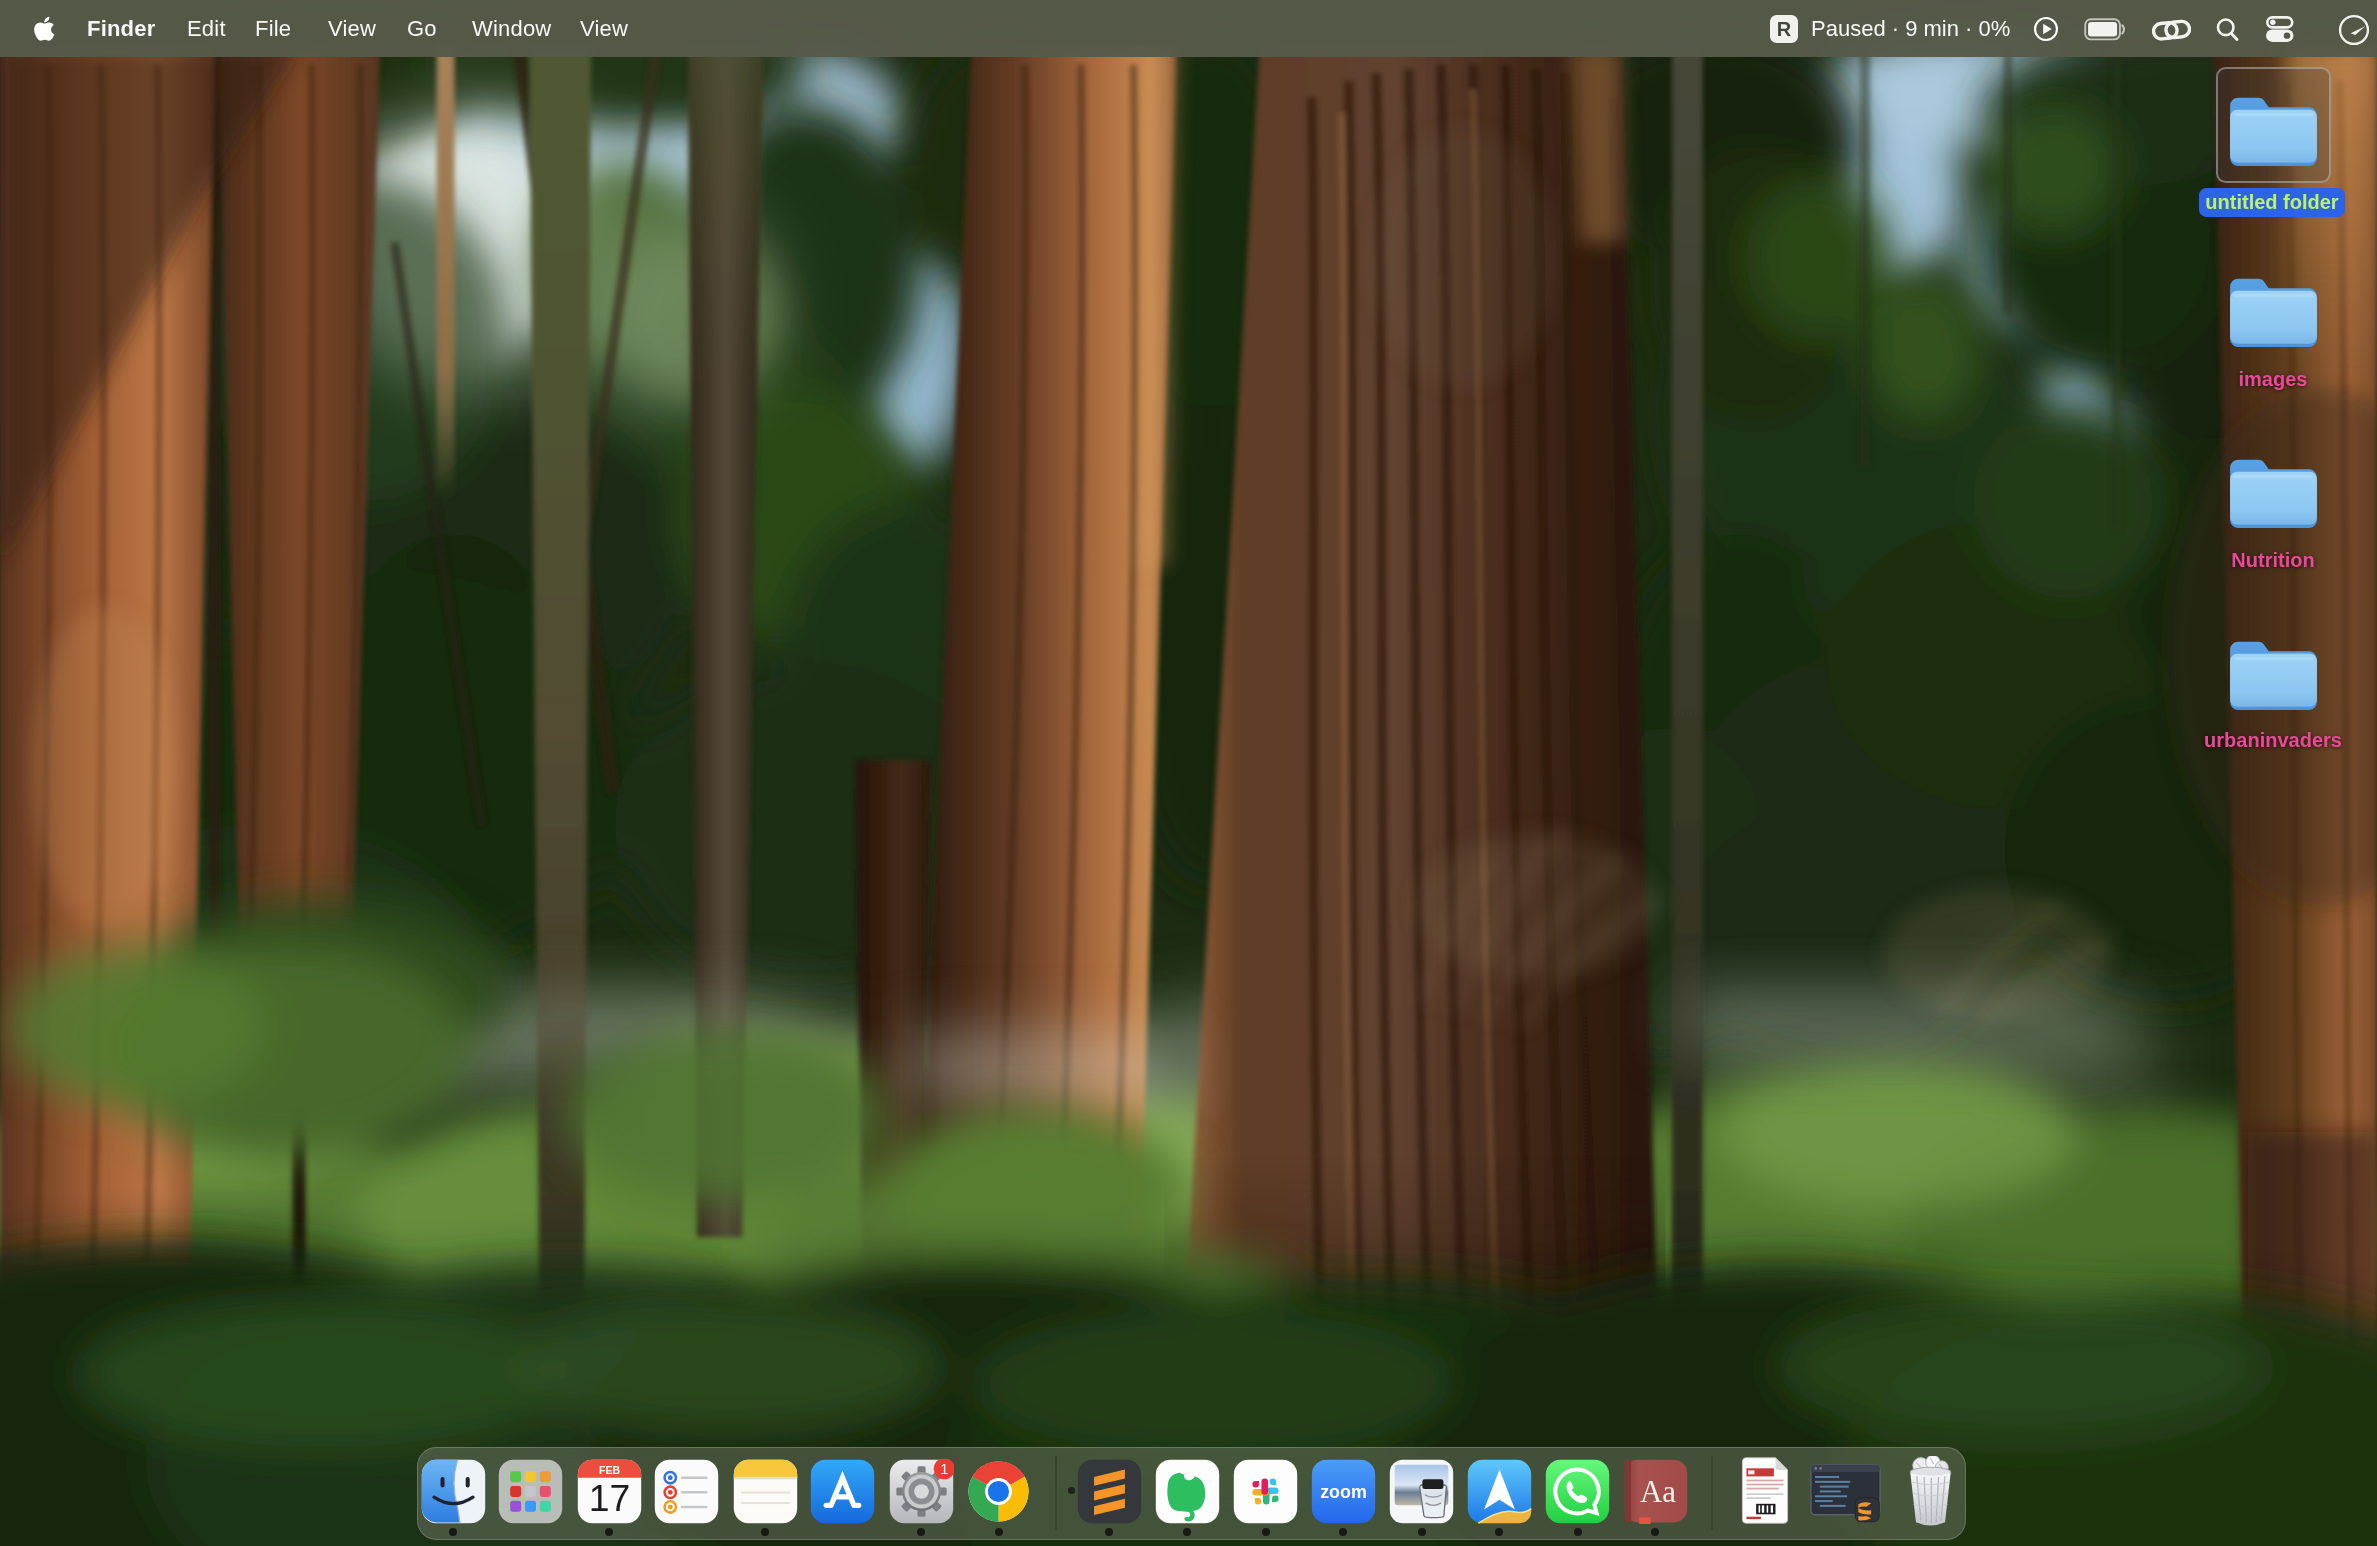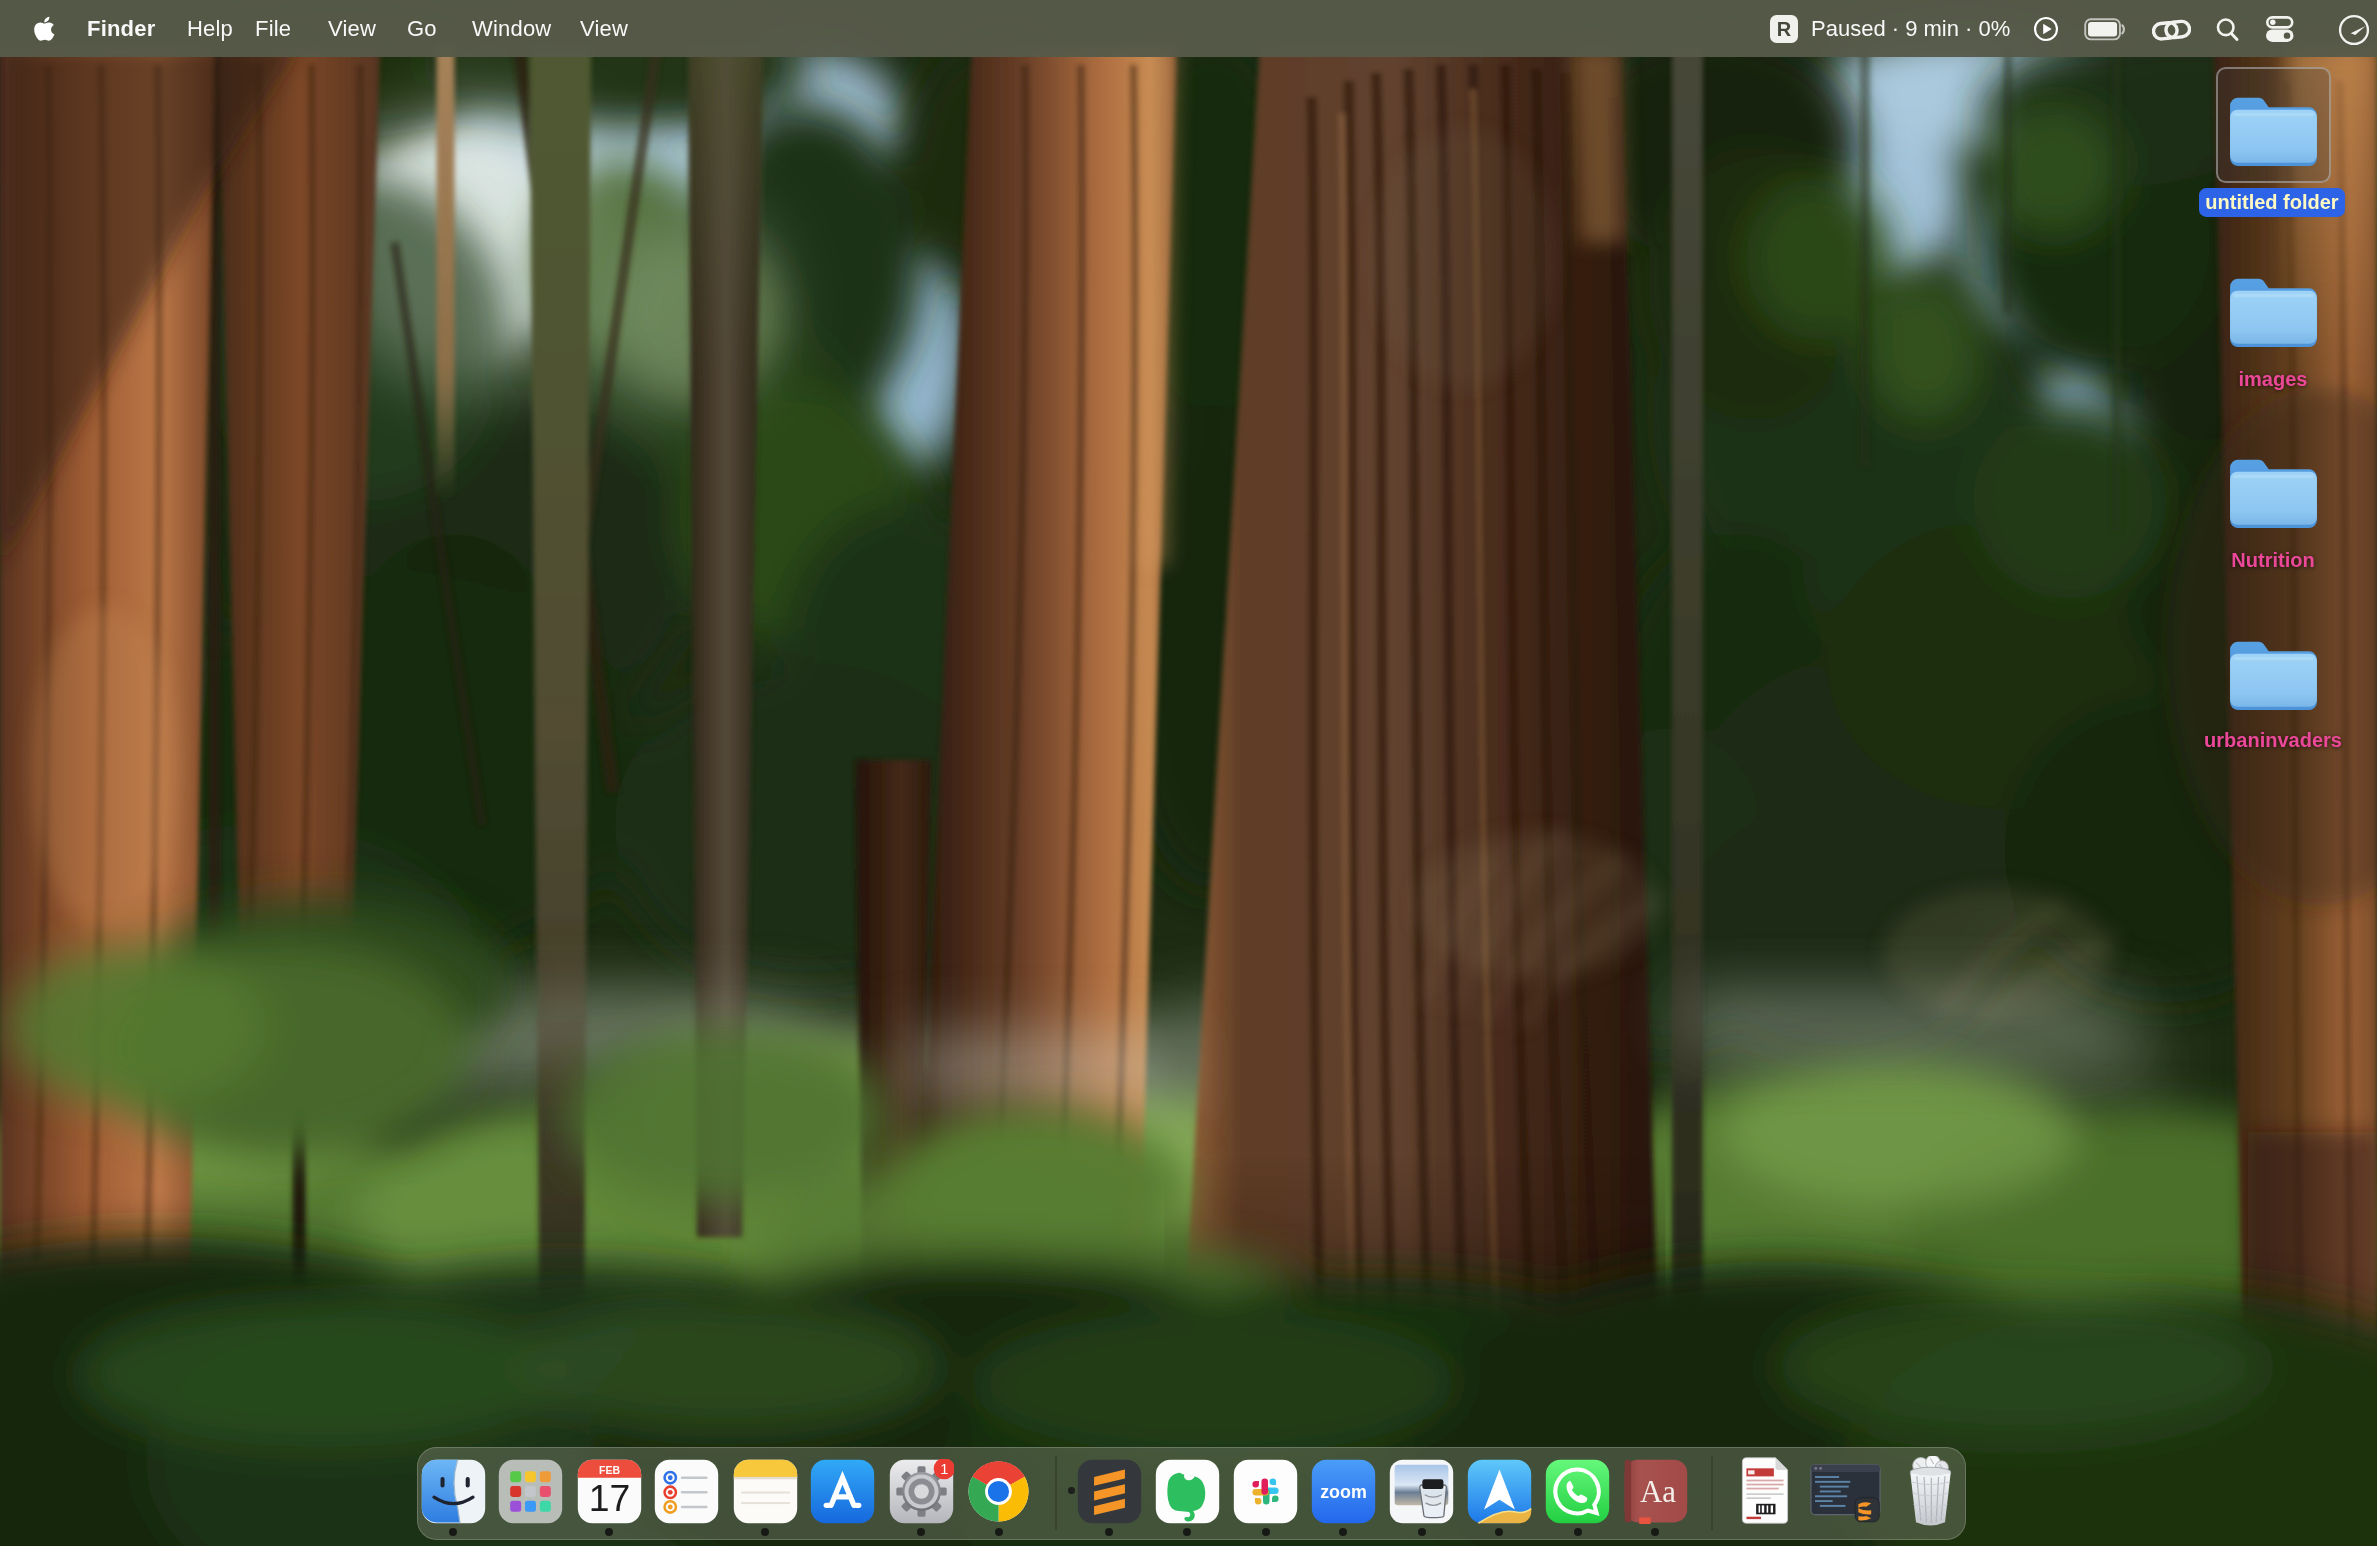--- a/index.html
+++ b/index.html
@@ -7,21 +7,21 @@
 #menubar{position:absolute;left:0;top:0;width:2377px;height:57px;background:rgba(87,90,73,0.97);color:#fff;}
 .mi{position:absolute;top:0;height:57px;line-height:57px;font-size:22px;letter-spacing:0.2px;color:rgba(255,255,255,0.96);}
 .mi.b{font-weight:bold;}
 #dock{position:absolute;left:417px;top:1447px;width:1549px;height:93px;border-radius:19.4px;background:rgba(106,114,94,0.55);border:1.6px solid rgba(255,255,255,0.2);box-sizing:border-box;backdrop-filter:blur(24px);}
 .dicon{position:absolute;width:86px;height:65px;top:1459px;}
 .dot{position:absolute;width:8px;height:8px;border-radius:50%;background:rgba(15,15,15,0.85);top:1528px;}
 .dsep{position:absolute;top:1456px;width:2.4px;height:74px;background:rgba(50,54,40,0.55);}
 .fold{position:absolute;width:97px;height:81px;}
 .flabel{position:absolute;color:#ec4899;font-weight:bold;font-size:20px;text-align:center;text-shadow:0 0.8px 4px rgba(0,0,0,0.65);white-space:nowrap;transform:translateX(-50%);}
 .fsel{position:absolute;left:2216px;top:67px;width:115px;height:116px;border-radius:9.7px;background:rgba(60,60,60,0.28);border:2.4px solid rgba(185,185,185,0.55);box-sizing:border-box;}
-.fpill{position:absolute;left:2199px;top:188px;width:146px;height:29px;border-radius:7.3px;background:#2c63e7;color:#fef9c3;font-weight:bold;font-size:20px;text-align:center;line-height:28px;}
+.fpill{position:absolute;left:2199px;top:188px;width:146px;height:29px;border-radius:7.3px;background:#2c63e7;color:#bef264;font-weight:bold;font-size:20px;text-align:center;line-height:28px;}
 </style></head>
 <body>
 <div id="stage">
 <svg id="wall" viewBox="0 0 2940 1912" preserveAspectRatio="none" xmlns="http://www.w3.org/2000/svg">
 <defs>
 <filter id="b40" x="-60%" y="-60%" width="220%" height="220%">
           <feGaussianBlur stdDeviation="40"></feGaussianBlur>
         </filter>
 <filter id="b25" x="-60%" y="-60%" width="220%" height="220%">
           <feGaussianBlur stdDeviation="25"></feGaussianBlur>
@@ -291,21 +291,21 @@
  <ellipse cx="900" cy="1690" rx="260" ry="80" fill="#335426" opacity="0.7"></ellipse>
  <ellipse cx="1500" cy="1710" rx="300" ry="90" fill="#27441c" opacity="0.7"></ellipse>
  <ellipse cx="2500" cy="1690" rx="300" ry="90" fill="#2c4d1e" opacity="0.7"></ellipse>
 </g>
 </svg>
 <div id="menubar">
 <svg style="position:absolute;left:33px;top:15.4px" width="22.6" height="27.5" viewBox="0 0 384 512">
         <path fill="#fff" d="M318.7 268.7c-.2-36.7 16.4-64.4 50-84.8-18.8-26.9-47.2-41.7-84.7-44.6-35.5-2.8-74.3 20.7-88.5 20.7-15 0-49.4-19.7-76.4-19.7C63.3 141.2 4 184.8 4 273.5q0 39.3 14.4 81.2c12.8 36.7 59 126.7 107.2 125.2 25.2-.6 43-17.9 75.8-17.9 31.8 0 48.3 17.9 76.4 17.9 48.6-.7 90.4-82.5 102.6-119.3-65.2-30.7-61.7-90-61.7-91.9zm-56.6-164.2c27.3-32.4 24.8-61.9 24-72.5-24.1 1.4-52 16.4-67.9 34.9-17.5 19.8-27.8 44.3-25.6 71.9 26.1 2 49.9-11.4 69.5-34.3z"></path>
       </svg>
 <div class="mi b" style="left:87px">Finder</div>
-<div class="mi" style="left:187px">Help</div>
+<div class="mi" style="left:187px">Edit</div>
 <div class="mi" style="left:255px">File</div>
 <div class="mi" style="left:328px">View</div>
 <div class="mi" style="left:407px">Go</div>
 <div class="mi" style="left:472px">Window</div>
 <div class="mi" style="left:580px">View</div>
 <div style="position:absolute;left:1770px;top:15.4px;width:28px;height:27.5px;border-radius:6.5px;background:rgba(252,252,250,0.93);color:#44483a;font-weight:bold;font-size:20px;text-align:center;line-height:28px;">R</div>
 <div class="mi" style="left:1811px;letter-spacing:0">Paused · 9 min · 0%</div>
 <svg style="position:absolute;left:2033px;top:16px" width="26" height="26" viewBox="0 0 32 32">
         <circle cx="16" cy="16" r="13.5" fill="none" stroke="#fff" stroke-width="2.6"></circle>
         <polygon points="12.5,9.5 23,16 12.5,22.5" fill="#fff"></polygon>

